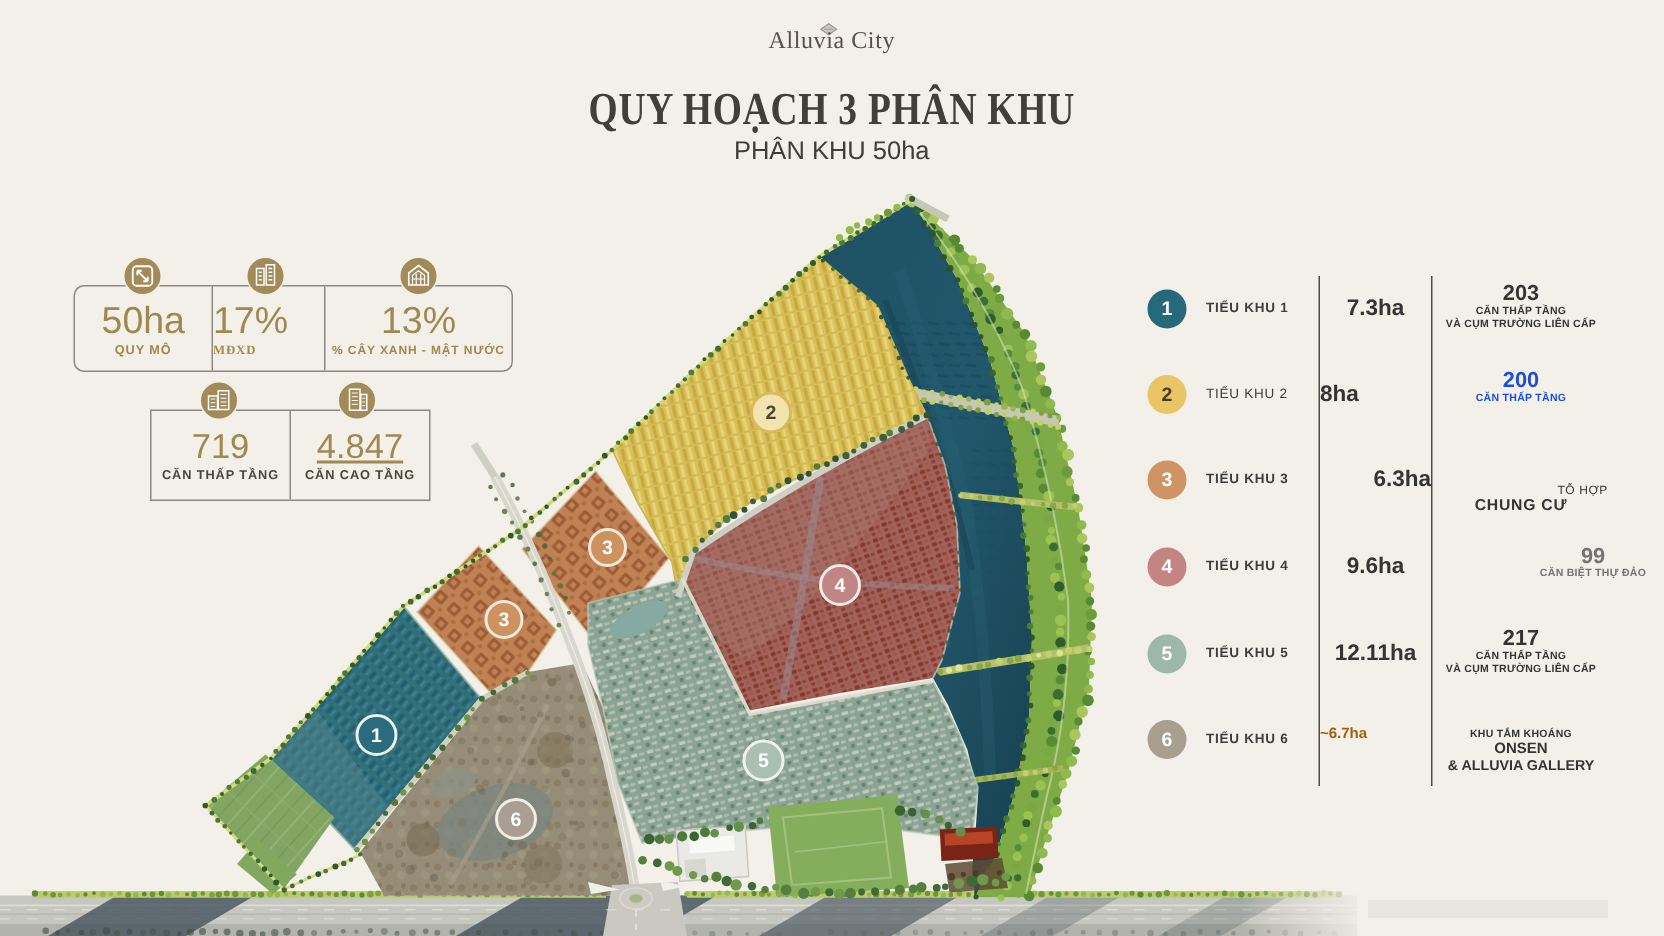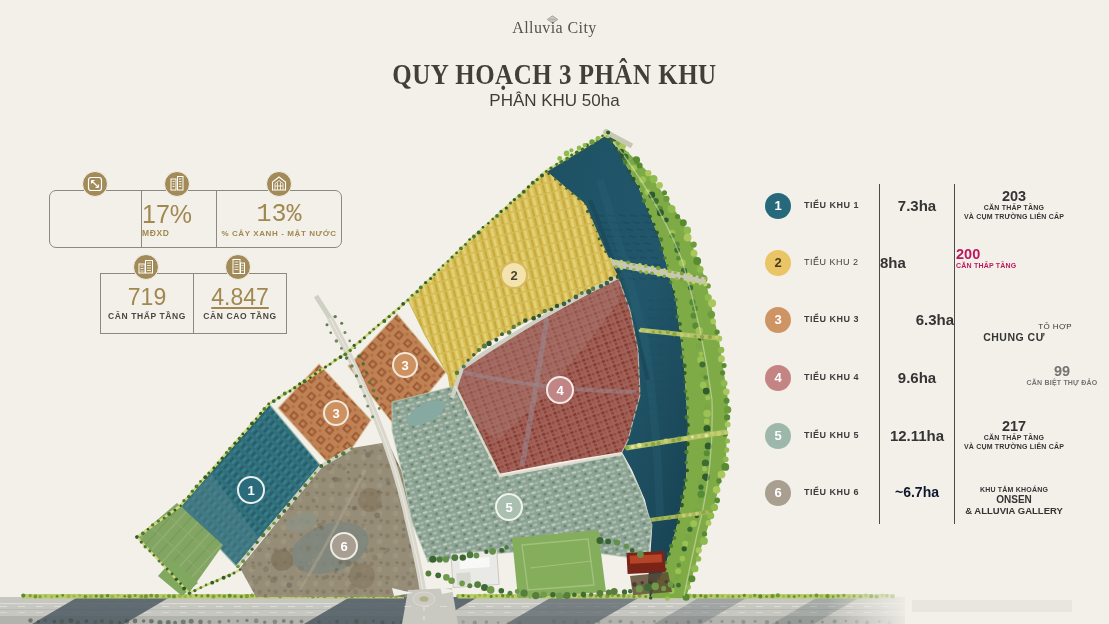--- a/index.html
+++ b/index.html
@@ -1180,28 +1180,32 @@
     <path d="M3.5,4.5 h6" stroke="#9a958c" stroke-width="0.5"></path>
   </svg>
 
 <div class="serif" style="position:absolute;left:0;top:19px;width:1109px;text-align:center;font-size:16px;color:#57524b;letter-spacing:0.4px;">Alluvia City</div>
 
 <div class="serif" style="position:absolute;left:0;top:57px;width:1109px;text-align:center;font-size:25px;font-weight:bold;color:#423e38;letter-spacing:0.5px;transform:scaleY(1.22);transform-origin:center top;">QUY HOẠCH 3 PHÂN KHU</div>
 
 <div style="position:absolute;left:0;top:91px;width:1109px;text-align:center;font-size:17px;color:#403c37;">PHÂN KHU 50ha</div>
 
 <div style="position:absolute;left:49px;top:190px;width:291px;height:56px;border:1.2px solid #8e897e;border-radius:7px;">
+<div style="position:absolute;left:0px;width:91px;top:10px;text-align:center;">
+      <div style="font-size:25px;color:#a0884f;line-height:27px;">50ha</div>
+      <div style="font-size:8.5px;font-weight:bold;letter-spacing:0.6px;color:#a0884f;line-height:11px;">QUY MÔ</div>
+    </div>
 <div style="position:absolute;left:91px;top:0;width:1px;height:100%;background:#8e897e;"></div>
 <div style="position:absolute;left:92px;width:74px;top:10px;text-align:left;">
       <div style="font-size:25px;color:#a0884f;line-height:27px;">17%</div>
-      <div style="font-size:8.5px;font-weight:bold;letter-spacing:0.6px;color:#a0884f;line-height:11px;">MĐXD</div>
+      <div style="font-size:8.5px;font-weight:bold;letter-spacing:0.6px;color:#a0884f;line-height:11px;font-family:Liberation Serif, serif;">MĐXD</div>
     </div>
 <div style="position:absolute;left:166px;top:0;width:1px;height:100%;background:#8e897e;"></div>
 <div style="position:absolute;left:167px;width:124px;top:10px;text-align:center;">
-      <div style="font-size:25px;color:#a0884f;line-height:27px;font-family:Liberation Mono, monospace;">13%</div>
+      <div style="font-size:25px;color:#a0884f;line-height:27px;">13%</div>
       <div style="font-size:8px;font-weight:bold;letter-spacing:0.6px;color:#a0884f;line-height:11px;">% CÂY XANH - MẬT NƯỚC</div>
     </div>
 </div>
 
 <svg style="position:absolute;left:82px;top:171px" width="26" height="26" viewBox="0 0 26 26">
     <circle cx="13" cy="13" r="12.5" fill="#a28b58" stroke="#f3f0ea" stroke-width="1"></circle>
     <rect x="6.5" y="6.5" width="13" height="13" rx="2.5" fill="none" stroke="#fff" stroke-width="1.2"></rect>
     <path d="M9.5,9.5 L16.5,16.5 M9.5,9.5 l3,0 M9.5,9.5 l0,3 M16.5,16.5 l-3,0 M16.5,16.5 l0,-3" stroke="#fff" stroke-width="1.2" fill="none"></path>
   </svg>
 
@@ -1251,21 +1255,21 @@
 <div style="position:absolute;left:804px;top:200px;width:76px;font-size:9px;font-weight:bold;letter-spacing:0.5px;color:#3d3d3d;">TIỂU KHU 1</div>
 <div style="position:absolute;left:880px;top:197px;width:74px;text-align:center;font-size:15px;font-weight:bold;color:#343434;">7.3ha</div>
 <div style="position:absolute;left:956px;top:187px;width:116px;text-align:center;color:#343434;">
     <div style="font-size:14.5px;font-weight:bold;line-height:15px;margin-top:2px;">203</div>
     <div style="font-size:7px;font-weight:bold;letter-spacing:0.2px;line-height:8.5px;">CĂN THẤP TẦNG</div>
     <div style="font-size:7px;font-weight:bold;letter-spacing:0.2px;line-height:8.5px;">VÀ CỤM TRƯỜNG LIÊN CẤP</div>
   </div>
 <div style="position:absolute;left:765px;top:250px;width:26px;height:26px;border-radius:50%;background:#eac566;color:#473b22;font-weight:bold;font-size:13px;text-align:center;line-height:26px;">2</div>
 <div style="position:absolute;left:804px;top:257px;width:76px;font-size:9px;font-weight:normal;letter-spacing:0.5px;color:#3d3d3d;">TIỂU KHU 2</div>
 <div style="position:absolute;left:880px;top:254px;width:74px;text-align:left;font-size:15px;font-weight:bold;color:#343434;">8ha</div>
-<div style="position:absolute;left:956px;top:244px;width:116px;color:#be185d;">
+<div style="position:absolute;left:956px;top:244px;width:116px;text-align:center;color:#1d4ed8;">
     <div style="font-size:14.5px;font-weight:bold;line-height:15px;margin-top:3px;">200</div>
     <div style="font-size:7px;font-weight:bold;letter-spacing:0.2px;">CĂN THẤP TẦNG</div>
   </div>
 <div style="position:absolute;left:765px;top:307px;width:26px;height:26px;border-radius:50%;background:#cf9463;color:#ffffff;font-weight:bold;font-size:13px;text-align:center;line-height:26px;">3</div>
 <div style="position:absolute;left:804px;top:314px;width:76px;font-size:9px;font-weight:bold;letter-spacing:0.5px;color:#3d3d3d;">TIỂU KHU 3</div>
 <div style="position:absolute;left:880px;top:311px;width:74px;text-align:right;font-size:15px;font-weight:bold;color:#343434;">6.3ha</div>
 <div style="position:absolute;left:956px;top:301px;width:116px;text-align:center;color:#343434;">
     <div style="font-size:8px;font-weight:normal;letter-spacing:0.4px;margin-top:21px;text-align:right;">TỖ HỢP</div>
     <div style="font-size:10.5px;font-weight:bold;letter-spacing:0.5px;">CHUNG CƯ</div>
   </div>
@@ -1279,17 +1283,17 @@
 <div style="position:absolute;left:765px;top:423px;width:26px;height:26px;border-radius:50%;background:#9db8ab;color:#ffffff;font-weight:bold;font-size:13px;text-align:center;line-height:26px;">5</div>
 <div style="position:absolute;left:804px;top:430px;width:76px;font-size:9px;font-weight:bold;letter-spacing:0.5px;color:#3d3d3d;">TIỂU KHU 5</div>
 <div style="position:absolute;left:880px;top:427px;width:74px;text-align:center;font-size:15px;font-weight:bold;color:#343434;">12.11ha</div>
 <div style="position:absolute;left:956px;top:417px;width:116px;text-align:center;color:#343434;">
     <div style="font-size:14.5px;font-weight:bold;line-height:15px;margin-top:2px;">217</div>
     <div style="font-size:7px;font-weight:bold;letter-spacing:0.2px;line-height:8.5px;">CĂN THẤP TẦNG</div>
     <div style="font-size:7px;font-weight:bold;letter-spacing:0.2px;line-height:8.5px;">VÀ CỤM TRƯỜNG LIÊN CẤP</div>
   </div>
 <div style="position:absolute;left:765px;top:480px;width:26px;height:26px;border-radius:50%;background:#a99f90;color:#ffffff;font-weight:bold;font-size:13px;text-align:center;line-height:26px;">6</div>
 <div style="position:absolute;left:804px;top:487px;width:76px;font-size:9px;font-weight:bold;letter-spacing:0.5px;color:#3d3d3d;">TIỂU KHU 6</div>
-<div style="position:absolute;left:880px;top:484px;width:74px;text-align:center;font-size:14px;font-weight:bold;color:#0f172a;">~6.7ha</div>
+<div style="position:absolute;left:880px;top:484px;width:74px;font-size:10px;font-weight:bold;color:#a16207;">~6.7ha</div>
 <div style="position:absolute;left:956px;top:474px;width:116px;text-align:center;color:#343434;">
     <div style="font-size:7px;font-weight:bold;letter-spacing:0.2px;line-height:9px;margin-top:11px;">KHU TẮM KHOÁNG</div>
     <div style="font-size:10px;font-weight:bold;line-height:11px;">ONSEN</div>
     <div style="font-size:9.5px;font-weight:bold;line-height:11px;">&amp; ALLUVIA GALLERY</div>
   </div>
 </body></html>

